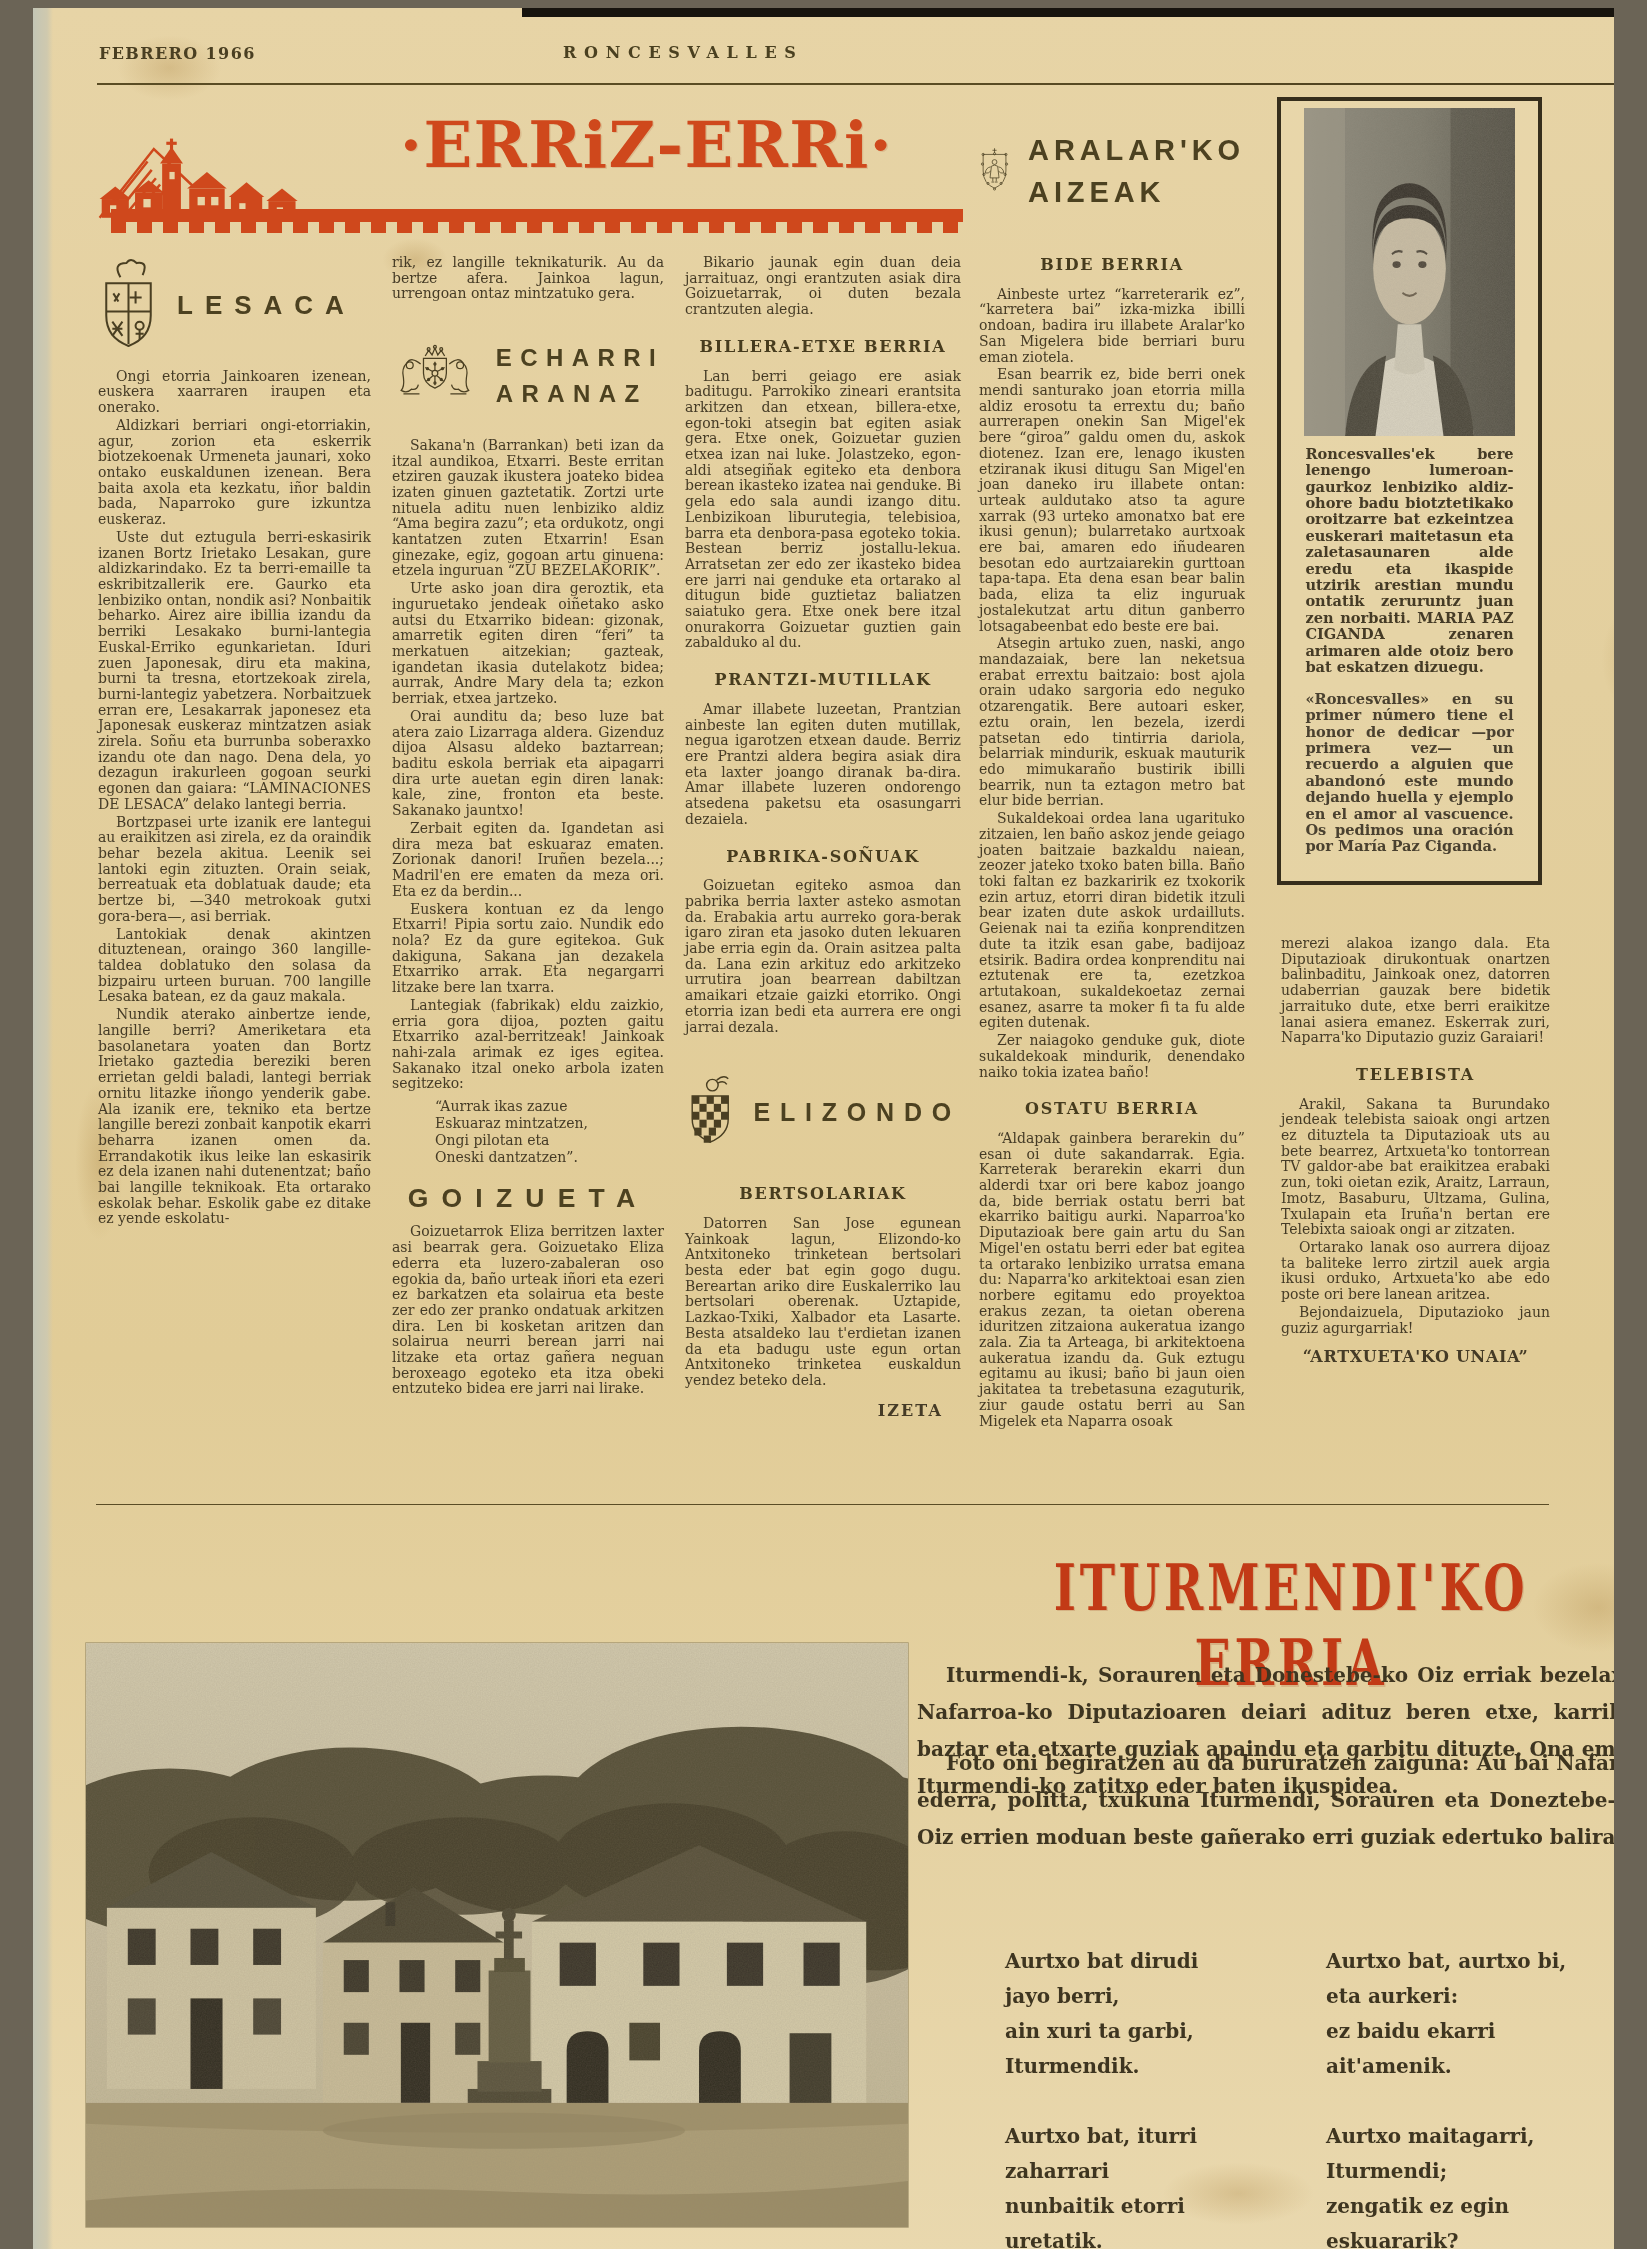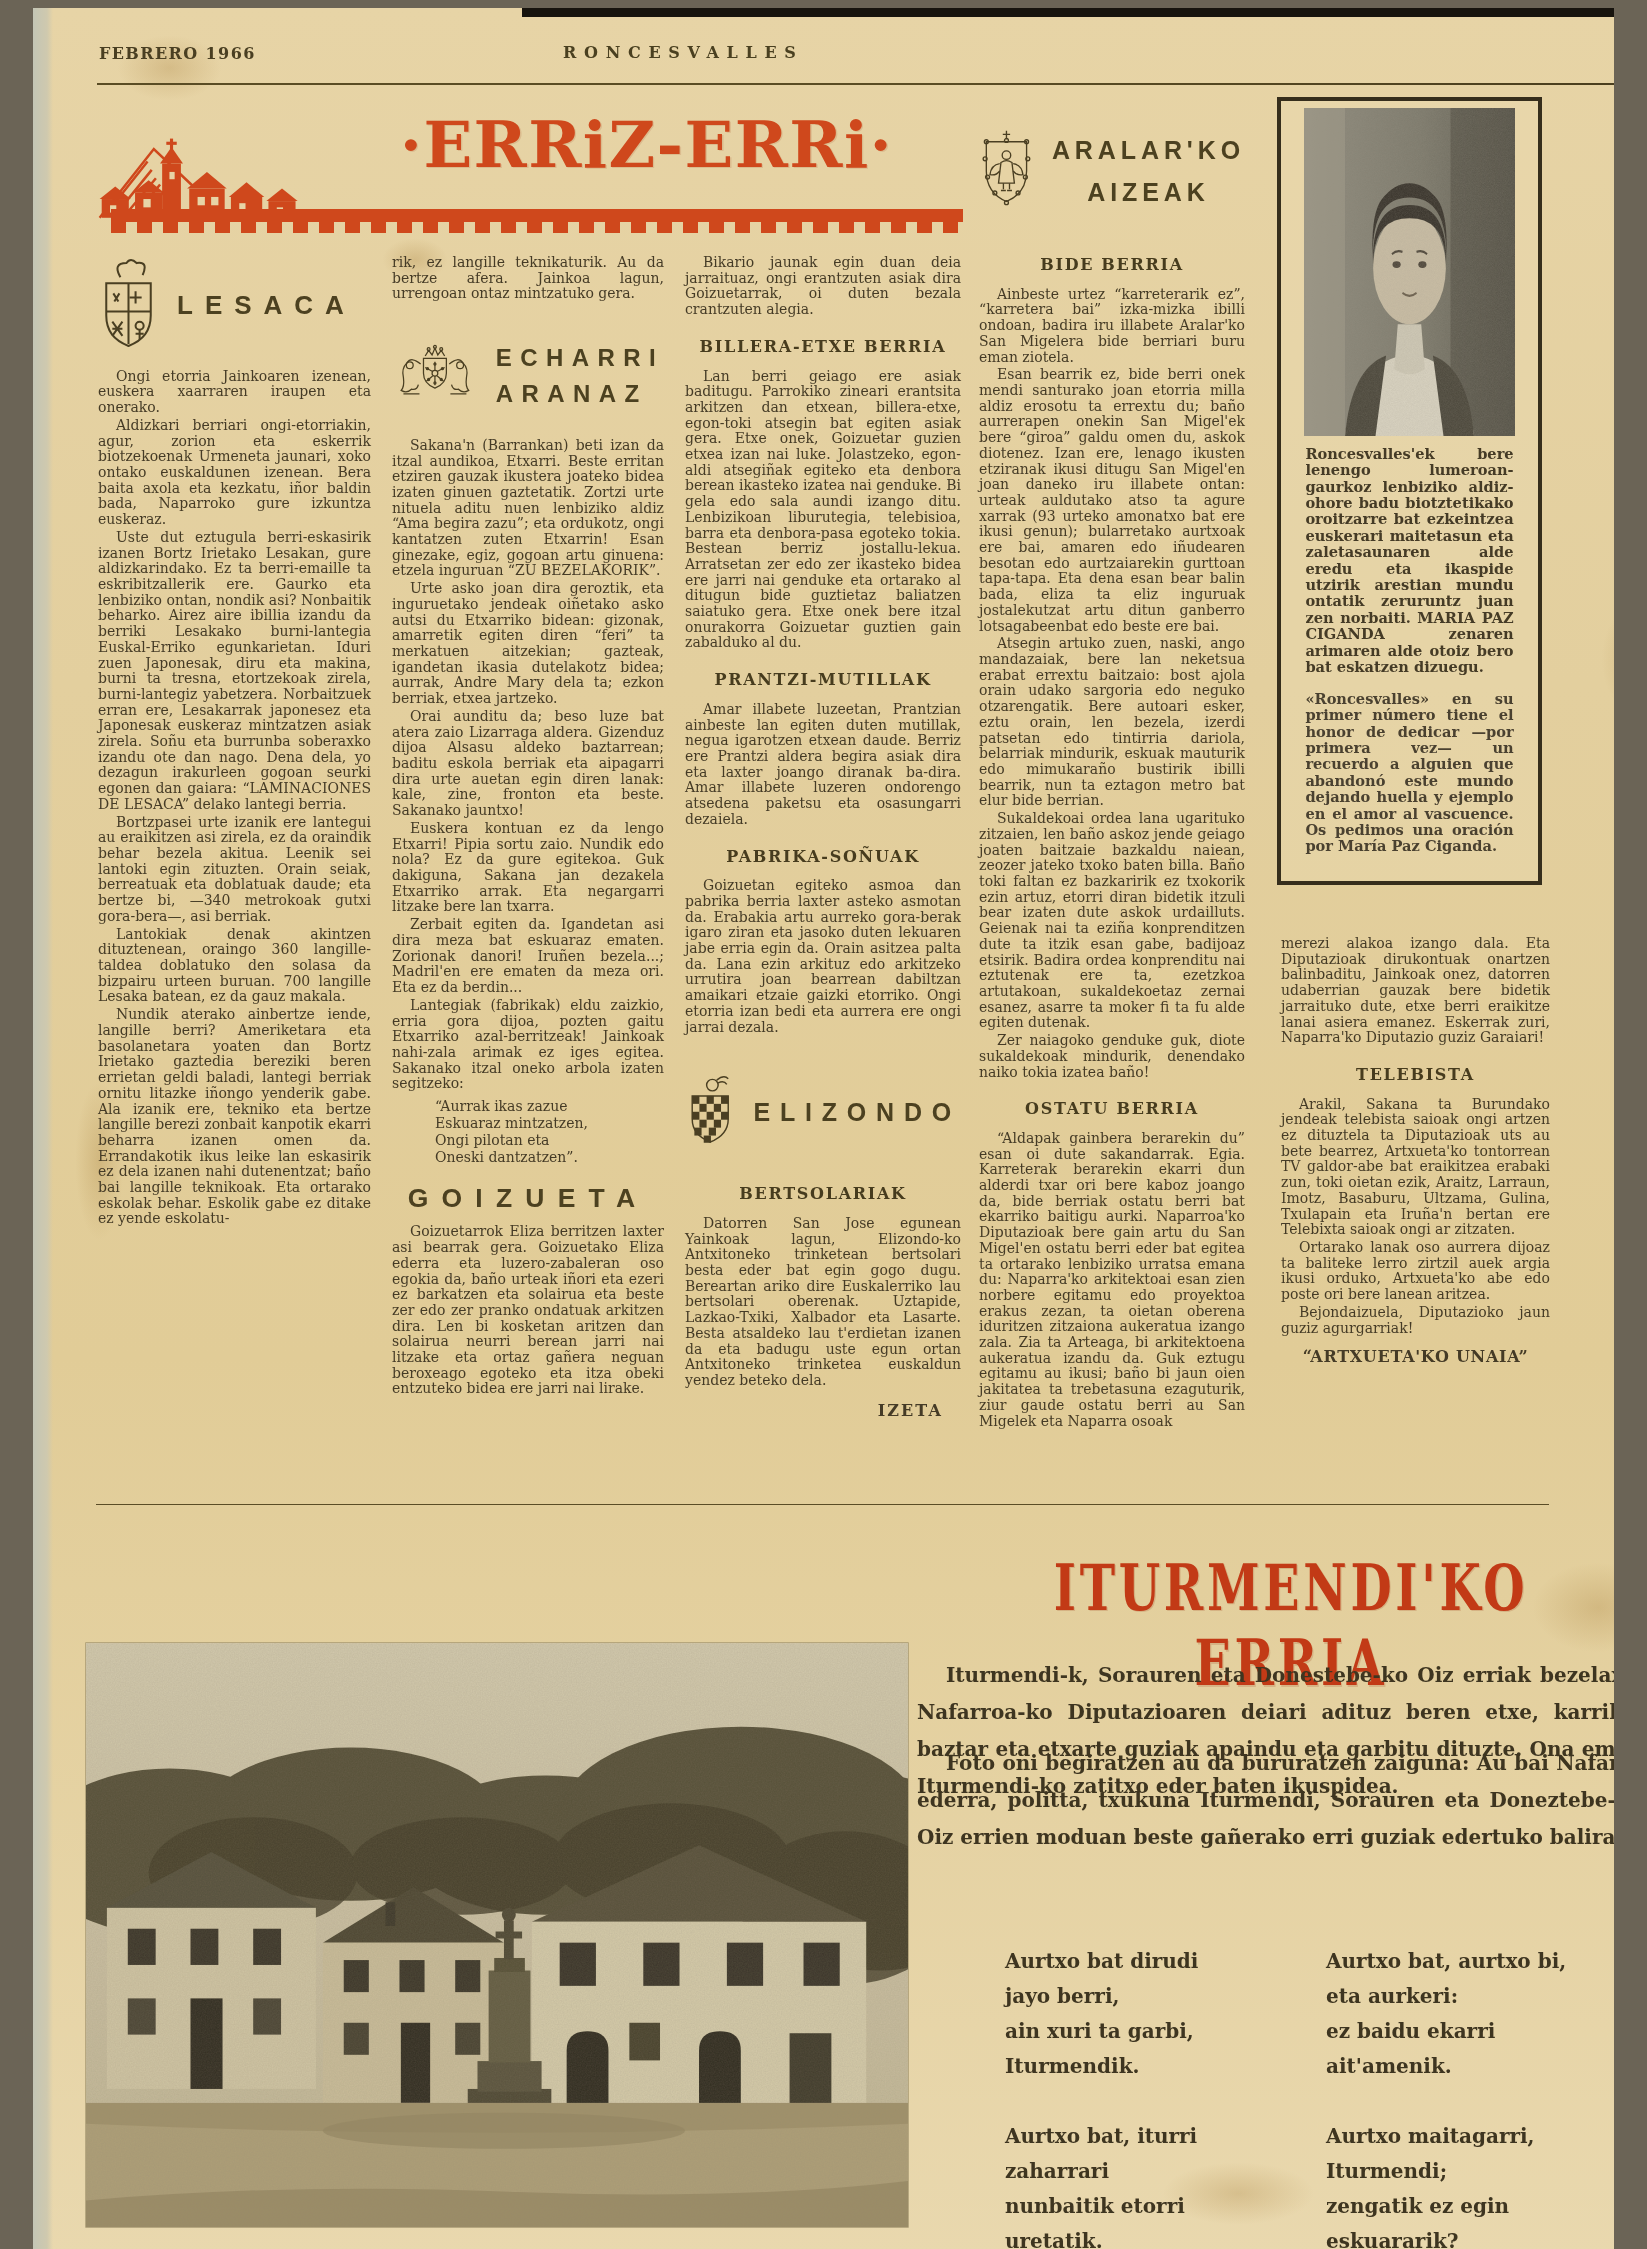--- a/index.html
+++ b/index.html
@@ -29,21 +29,21 @@
   
   .col{position:absolute;font-size:14px;line-height:15.7px;text-align:justify;}
   .para{margin:0 0 2.1px 0;text-indent:18px;text-align:justify;}
   .cont{text-indent:0;}
   .sec-head{display:flex;align-items:center;gap:18px;margin:0 0 16.7px 0;}
   .sec-title{font-family:"Liberation Sans",sans-serif;font-weight:bold;color:#4c4120;}
   .t-lesaca{font-size:26px;letter-spacing:12px;}
   .t-two{font-size:24px;letter-spacing:8.4px;line-height:36px;}
   .t-goizueta{font-size:26.5px;letter-spacing:13.2px;text-align:center;margin:25px 0 18px 0;}
   .t-elizondo{font-size:25px;letter-spacing:9.8px;}
-  .t-aralar{font-size:25px;letter-spacing:4.9px;line-height:42px;text-align:center;}
+  .t-aralar{font-size:29px;letter-spacing:4.9px;line-height:42px;text-align:left;}
   .subhead{font-weight:bold;font-size:16px;letter-spacing:1.7px;text-align:center;margin:21px 0 14px 0;color:#473c1e;}
   .verse{margin:5.6px 0 7px 43px;}
   .verse p{margin:0;line-height:17px;}
   .sig-right{text-align:right;font-weight:bold;font-size:16px;letter-spacing:2.1px;margin-top:14px;padding-right:18px;}
   .sig-center{text-align:center;font-weight:bold;font-size:16px;letter-spacing:0.7px;margin-top:12.5px;}
   
   .mem-box{position:absolute;left:1244px;top:89px;width:265px;height:788px;border:4.2px solid #362e1c;
            box-sizing:border-box;padding:7px 23px;background:rgba(235,220,180,.35);}
   .mem-eu{font-weight:bold;font-size:14.6px;line-height:16.4px;text-align:justify;margin:9.8px 1.4px 0 1.4px;}
   .mem-es{font-weight:bold;font-size:14.6px;line-height:16.4px;text-align:justify;margin:15.3px 1.4px 0 1.4px;color:#4a4130;}
@@ -168,22 +168,22 @@
       </svg>
       <div class="sec-title t-two">
         <div>ECHARRI</div>
         <div>ARANAZ</div>
       </div>
     </div>
     <div>
         <p class="para">Sakana'n (Barrankan) beti izan da itzal aundikoa, Etxarri. Beste erritan etziren gauzak ikustera joateko bidea izaten ginuen gaztetatik. Zortzi urte nituela aditu nuen lenbiziko aldiz “Ama begira zazu”; eta ordukotz, ongi kantatzen zuten Etxarrin! Esan ginezake, egiz, gogoan artu ginuena: etzela inguruan “ZU BEZELAKORIK”.</p>
         <p class="para">Urte asko joan dira geroztik, eta inguruetako jendeak oiñetako asko autsi du Etxarriko bidean: gizonak, amarretik egiten diren “feri” ta merkatuen aitzekian; gazteak, igandetan ikasia dutelakotz bidea; aurrak, Andre Mary dela ta; ezkon berriak, etxea jartzeko.</p>
         <p class="para">Orai aunditu da; beso luze bat atera zaio Lizarraga aldera. Gizenduz dijoa Alsasu aldeko baztarrean; baditu eskola berriak eta aipagarri dira urte auetan egin diren lanak: kale, zine, fronton eta beste. Sakanako jauntxo!</p>
+        <p class="para">Zerbait egiten da. Igandetan asi dira meza bat eskuaraz ematen. Zorionak danori! Iruñen bezela...; Madril'en ere ematen da meza ori. Eta ez da berdin...</p>
         <p class="para">Euskera kontuan ez da lengo Etxarri! Pipia sortu zaio. Nundik edo nola? Ez da gure egitekoa. Guk dakiguna, Sakana jan dezakela Etxarriko arrak. Eta negargarri litzake bere lan txarra.</p>
-        <p class="para">Zerbait egiten da. Igandetan asi dira meza bat eskuaraz ematen. Zorionak danori! Iruñen bezela...; Madril'en ere ematen da meza ori. Eta ez da berdin...</p>
         <p class="para">Lantegiak (fabrikak) eldu zaizkio, erria gora dijoa, pozten gaitu Etxarriko azal-berritzeak! Jainkoak nahi-zala arimak ez iges egitea. Sakanako itzal oneko arbola izaten segitzeko:</p>
       </div>
     <div class="verse">
         <p>“Aurrak ikas zazue</p>
         <p>Eskuaraz mintzatzen,</p>
         <p>Ongi pilotan eta</p>
         <p>Oneski dantzatzen”.</p>
       </div>
     <div class="sec-title t-goizueta">GOIZUETA</div>
     <p class="para">Goizuetarrok Eliza berritzen laxter asi bearrak gera. Goizuetako Eliza ederra eta luzero-zabaleran oso egokia da, baño urteak iñori eta ezeri ez barkatzen eta solairua eta beste zer edo zer pranko ondatuak arkitzen dira. Len bi kosketan aritzen dan solairua neurri berean jarri nai litzake eta ortaz gañera neguan beroxeago egoteko eta itza obeki entzuteko bidea ere jarri nai lirake.</p>

